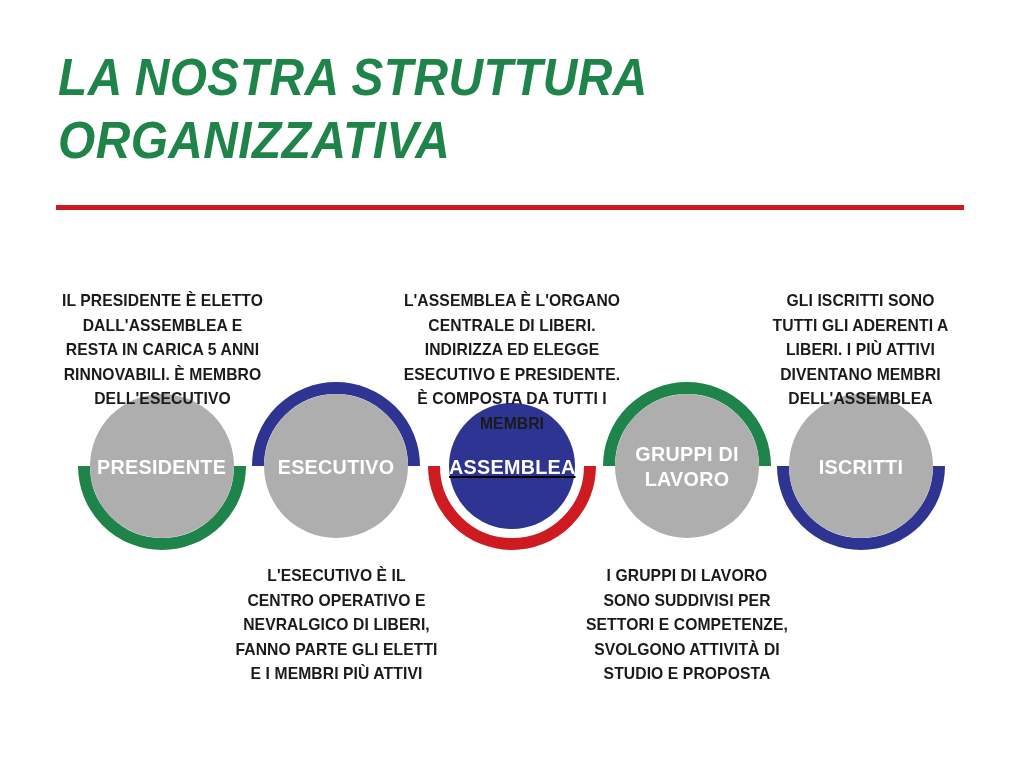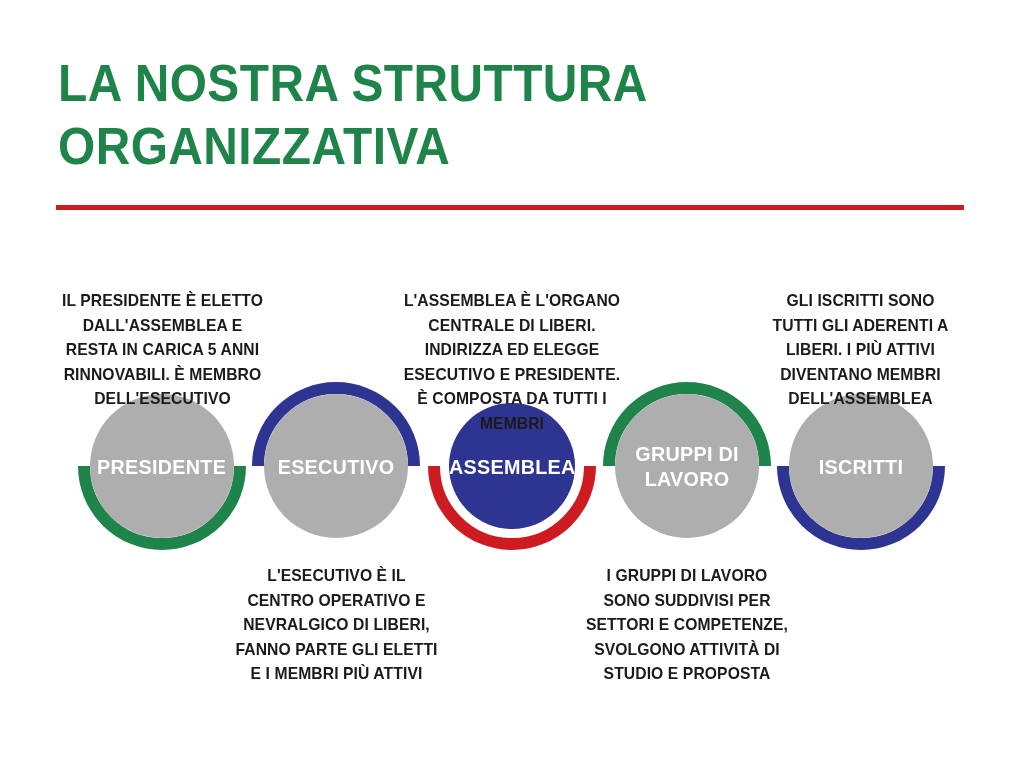--- a/index.html
+++ b/index.html
@@ -12,22 +12,23 @@
     background: #ffffff;
     font-family: "Liberation Sans", sans-serif;
     overflow: hidden;
     position: relative;
   }
 
   
   .title-block {
     position: absolute;
     left: 58px;
-    top: 52px;
+    top: 46px;
     width: 910px;
+    font-style: italic;
   }
   .title-line {
     font-family: "Liberation Sans Narrow", "Liberation Sans", sans-serif;
     font-weight: bold;
     font-size: 52px;
     line-height: 63px;
     letter-spacing: 0.5px;
     color: #1E8449;
     text-transform: uppercase;
     transform: scaleX(0.92);
@@ -78,20 +79,21 @@
     width: 144px;
     height: 144px;
     background: #AEAEAE;
   }
   .disc-navy {
     left: -63px;
     top: -63px;
     width: 126px;
     height: 126px;
     background: #2E3492;
+    text-decoration: underline;
   }
   .disc-label {
     font-family: "Liberation Sans Narrow", "Liberation Sans", sans-serif;
     font-weight: bold;
     font-size: 21px;
     line-height: 25px;
     color: #ffffff;
     letter-spacing: 0.3px;
     text-transform: uppercase;
     transform: scaleX(0.94);

